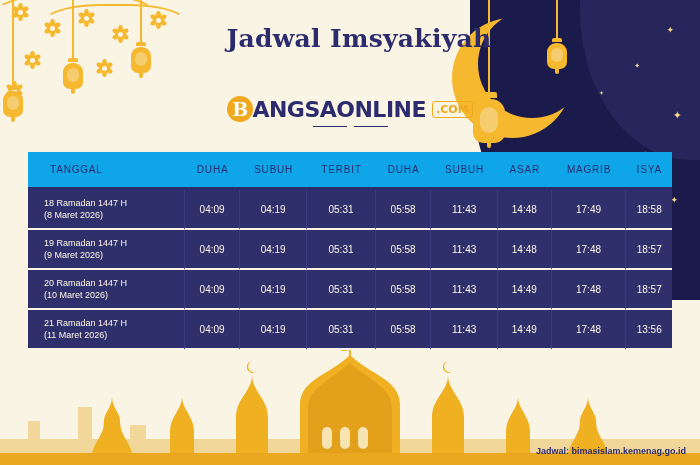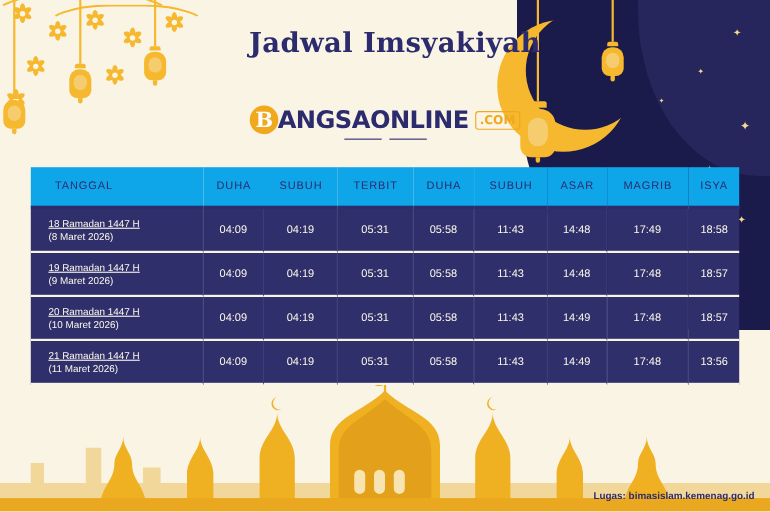--- a/index.html
+++ b/index.html
@@ -235,21 +235,21 @@
     font-size: 10px;
     border-bottom: 2px solid #faf4e4;
     border-right: 1px solid #3b3b7d;
   }
   .table tbody td.first {
     text-align: left;
     padding-left: 16px;
     line-height: 12px;
     font-size: 9px;
   }
-  .table tbody td.first .h { display: block; text-decoration: underline; }
+  .table tbody td.first .h { display: block; }
   .table tbody td.first .g { display: block; }
   .table tbody tr td:last-child { border-right: none; }
 
   
   .skyline {
     position: absolute;
     left: 0; right: 0; bottom: 0;
     height: 130px;
     z-index: 2;
   }
@@ -505,14 +505,14 @@
 
     <rect x="349" y="6" width="2" height="22" fill="#efb022"></rect>
     <path fill="#efb022" d="M350 0 a9 9 0 1 0 6 16 a7 7 0 1 1 -6 -16 z" transform="translate(-6,-2)"></path>
 
     <path fill="#efb022" d="M252 26 a6 6 0 1 0 4 11 a4.5 4.5 0 1 1 -4 -11 z"></path>
     <path fill="#efb022" d="M448 26 a6 6 0 1 0 4 11 a4.5 4.5 0 1 1 -4 -11 z"></path>
 
     <rect x="0" y="118" width="700" height="12" fill="#e9a81f"></rect>
   </svg>
 
-  <div class="source">Lugas: bimasislam.kemenag.go.id</div>
+  <div class="source">Jadwal: bimasislam.kemenag.go.id</div>
 </div>
 
 </body></html>

